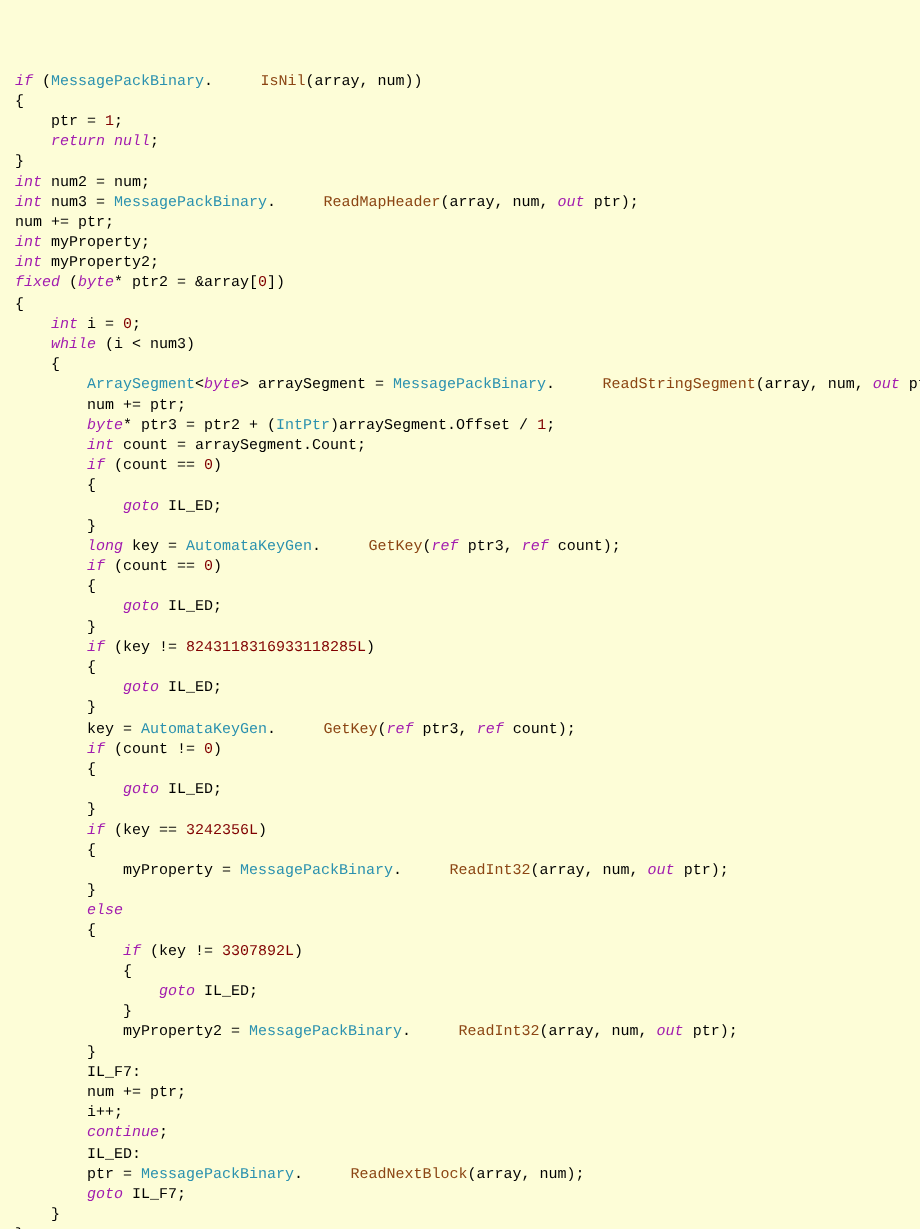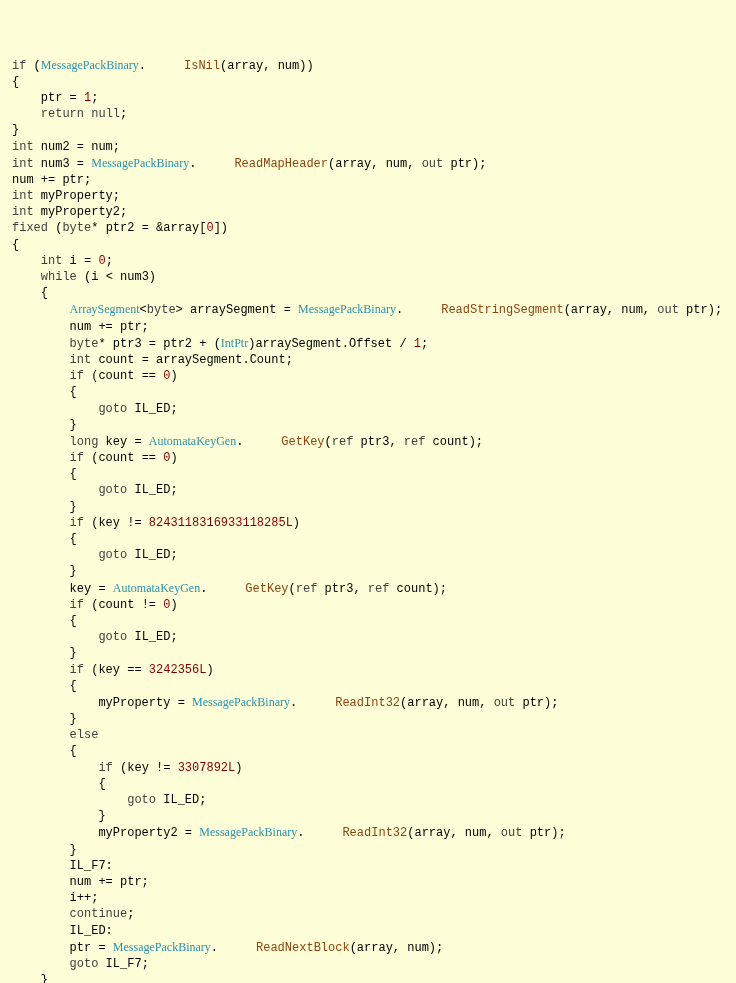--- a/index.html
+++ b/index.html
@@ -5,22 +5,22 @@
   body {
     background: #fdfdd7;
     font-family: Consolas, "Courier New", monospace;
     font-size: 12px;
     line-height: 1.35;
     margin: 0;
     padding: 8px 12px;
     white-space: pre;
     color: #000;
   }
-  .kw { color: #404040; }
-  .type { color: #2b91af; font-family: Liberation Serif, serif; }
+  .kw { color: #a21caf; font-style: italic; }
+  .type { color: #2b91af; }
   .method { color: #8b4513; margin-left: 38px; }
   .num { color: #800000; }
 </style>
 </head>
 <body>
 
 
 <div id="code-container"><div><span class="kw">if</span><span> (</span><span class="type">MessagePackBinary</span><span>.</span><span class="method">IsNil</span><span>(array, num))</span></div><div><span>{</span></div><div><span>    ptr = </span><span class="num">1</span><span>;</span></div><div><span>    </span><span class="kw">return</span><span> </span><span class="kw">null</span><span>;</span></div><div><span>}</span></div><div><span class="kw">int</span><span> num2 = num;</span></div><div><span class="kw">int</span><span> num3 = </span><span class="type">MessagePackBinary</span><span>.</span><span class="method">ReadMapHeader</span><span>(array, num, </span><span class="kw">out</span><span> ptr);</span></div><div><span>num += ptr;</span></div><div><span class="kw">int</span><span> myProperty;</span></div><div><span class="kw">int</span><span> myProperty2;</span></div><div><span class="kw">fixed</span><span> (</span><span class="kw">byte</span><span>* ptr2 = &amp;array[</span><span class="num">0</span><span>])</span></div><div><span>{</span></div><div><span>    </span><span class="kw">int</span><span> i = </span><span class="num">0</span><span>;</span></div><div><span>    </span><span class="kw">while</span><span> (i &lt; num3)</span></div><div><span>    {</span></div><div><span>        </span><span class="type">ArraySegment</span><span>&lt;</span><span class="kw">byte</span><span>&gt; arraySegment = </span><span class="type">MessagePackBinary</span><span>.</span><span class="method">ReadStringSegment</span><span>(array, num, </span><span class="kw">out</span><span> ptr);</span></div><div><span>        num += ptr;</span></div><div><span>        </span><span class="kw">byte</span><span>* ptr3 = ptr2 + (</span><span class="type">IntPtr</span><span>)arraySegment.Offset / </span><span class="num">1</span><span>;</span></div><div><span>        </span><span class="kw">int</span><span> count = arraySegment.Count;</span></div><div><span>        </span><span class="kw">if</span><span> (count == </span><span class="num">0</span><span>)</span></div><div><span>        {</span></div><div><span>            </span><span class="kw">goto</span><span> IL_ED;</span></div><div><span>        }</span></div><div><span>        </span><span class="kw">long</span><span> key = </span><span class="type">AutomataKeyGen</span><span>.</span><span class="method">GetKey</span><span>(</span><span class="kw">ref</span><span> ptr3, </span><span class="kw">ref</span><span> count);</span></div><div><span>        </span><span class="kw">if</span><span> (count == </span><span class="num">0</span><span>)</span></div><div><span>        {</span></div><div><span>            </span><span class="kw">goto</span><span> IL_ED;</span></div><div><span>        }</span></div><div><span>        </span><span class="kw">if</span><span> (key != </span><span class="num">8243118316933118285L</span><span>)</span></div><div><span>        {</span></div><div><span>            </span><span class="kw">goto</span><span> IL_ED;</span></div><div><span>        }</span></div><div><span>        key = </span><span class="type">AutomataKeyGen</span><span>.</span><span class="method">GetKey</span><span>(</span><span class="kw">ref</span><span> ptr3, </span><span class="kw">ref</span><span> count);</span></div><div><span>        </span><span class="kw">if</span><span> (count != </span><span class="num">0</span><span>)</span></div><div><span>        {</span></div><div><span>            </span><span class="kw">goto</span><span> IL_ED;</span></div><div><span>        }</span></div><div><span>        </span><span class="kw">if</span><span> (key == </span><span class="num">3242356L</span><span>)</span></div><div><span>        {</span></div><div><span>            myProperty = </span><span class="type">MessagePackBinary</span><span>.</span><span class="method">ReadInt32</span><span>(array, num, </span><span class="kw">out</span><span> ptr);</span></div><div><span>        }</span></div><div><span>        </span><span class="kw">else</span></div><div><span>        {</span></div><div><span>            </span><span class="kw">if</span><span> (key != </span><span class="num">3307892L</span><span>)</span></div><div><span>            {</span></div><div><span>                </span><span class="kw">goto</span><span> IL_ED;</span></div><div><span>            }</span></div><div><span>            myProperty2 = </span><span class="type">MessagePackBinary</span><span>.</span><span class="method">ReadInt32</span><span>(array, num, </span><span class="kw">out</span><span> ptr);</span></div><div><span>        }</span></div><div><span>        IL_F7:</span></div><div><span>        num += ptr;</span></div><div><span>        i++;</span></div><div><span>        </span><span class="kw">continue</span><span>;</span></div><div><span>        IL_ED:</span></div><div><span>        ptr = </span><span class="type">MessagePackBinary</span><span>.</span><span class="method">ReadNextBlock</span><span>(array, num);</span></div><div><span>        </span><span class="kw">goto</span><span> IL_F7;</span></div><div><span>    }</span></div><div><span>}</span></div></div>
 
 

